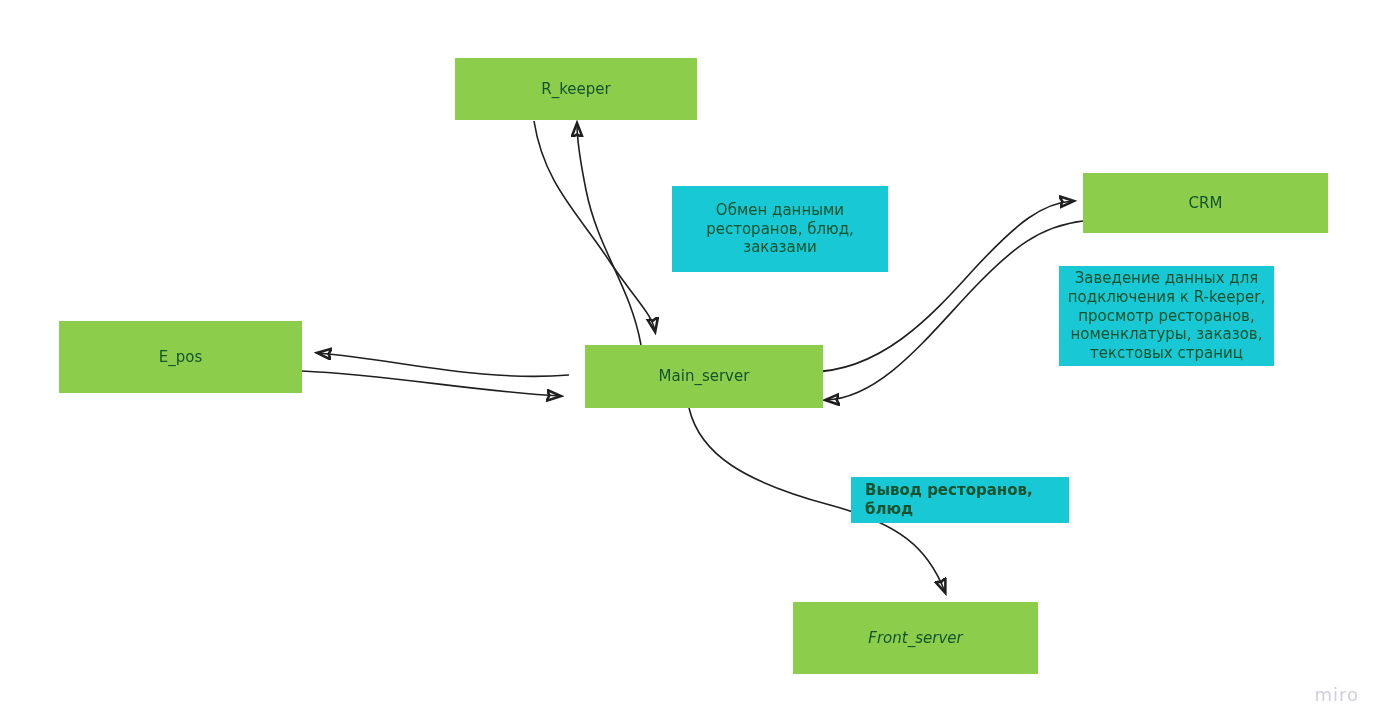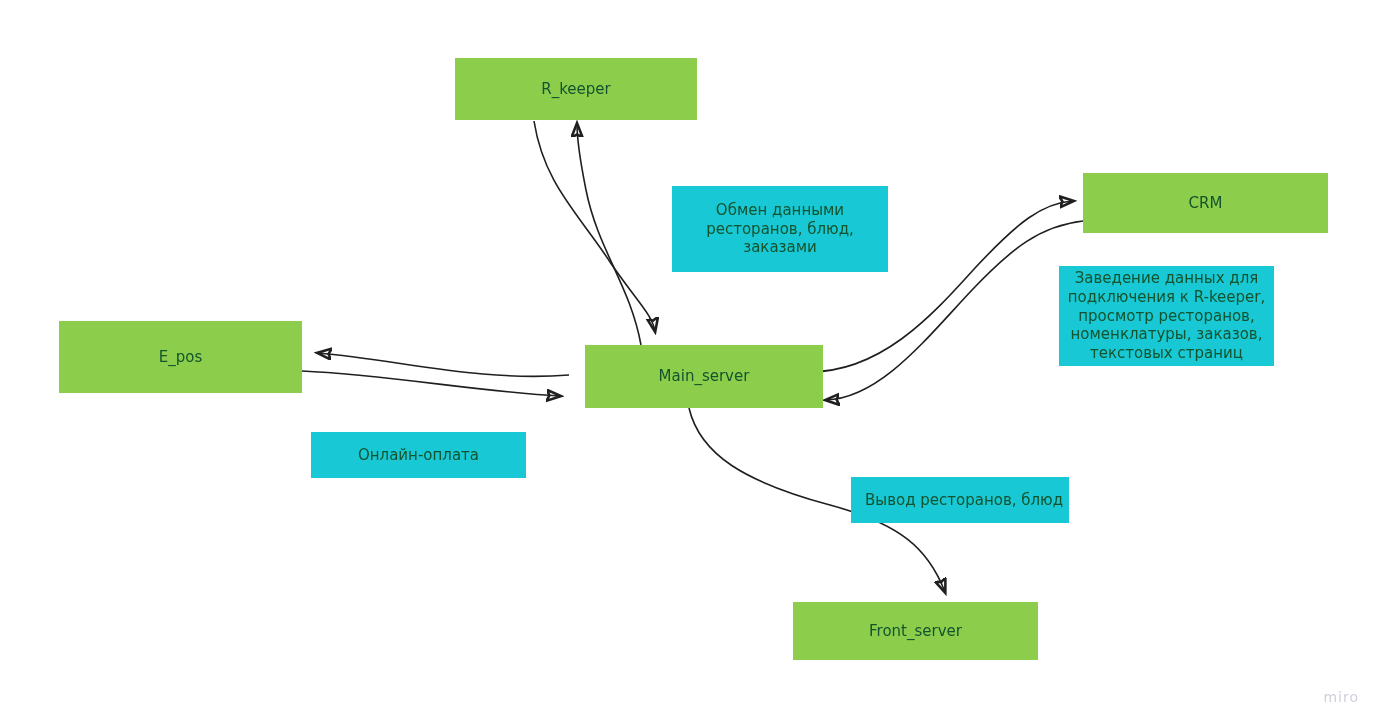--- a/index.html
+++ b/index.html
@@ -23,42 +23,42 @@
     justify-content: center;
     color: #14532d;
     font-size: 15px;
     line-height: 1.25;
     text-align: center;
     z-index: 3;
     user-select: none;
   }
   .node.green { background: #8CCE4C; }
   .node.cyan  { background: #18C8D4; }
-  .node.cyan.left-align { justify-content: flex-start; padding-left: 14px; text-align: left; }
+  .node.cyan.left-align { justify-content: flex-start; padding-left: 14px; text-align: left; font-weight: bold; }
   .node .label { white-space: pre-line; }
   svg#edges {
     position: absolute;
     left: 0;
     top: 0;
     width: 1381px;
     height: 723px;
     z-index: 2;
     pointer-events: none;
     overflow: visible;
   }
   svg#edges path {
     fill: none;
     stroke: #1f1f1f;
     stroke-width: 1.6px;
   }
   .watermark {
     position: absolute;
     right: 22px;
     bottom: 18px;
-    font-size: 14px;
+    font-size: 18px;
     letter-spacing: 1px;
     color: #cfd0dd;
     z-index: 4;
     user-select: none;
   }
 </style>
 </head>
 <body>
 
 <div id="canvas">
@@ -94,41 +94,38 @@
   </div>
 
   <div class="node green" style="left:59px; top:321px; width:243px; height:72px;">
     <span class="label">E_pos</span>
   </div>
 
   <div class="node green" style="left:585px; top:345px; width:238px; height:63px;">
     <span class="label">Main_server</span>
   </div>
 
-  <div class="node green" style="left:793px; top:602px; width:245px; height:58px;">
+  <div class="node green" style="left:793px; top:602px; width:245px; height:72px;font-style:italic;">
     <span class="label">Front_server</span>
   </div>
 
   <div class="node cyan" style="left:672px; top:186px; width:216px; height:86px;">
     <span class="label">Обмен данными
 ресторанов, блюд,
 заказами</span>
   </div>
 
   <div class="node cyan" style="left:1059px; top:266px; width:215px; height:100px;">
     <span class="label">Заведение данных для
 подключения к R-keeper,
 просмотр ресторанов,
 номенклатуры, заказов,
 текстовых страниц</span>
   </div>
 
-  <div class="node cyan" style="left:311px; top:432px; width:215px; height:46px;">
-    <span class="label">Онлайн-оплата</span>
-  </div>
 
   <div class="node cyan left-align" style="left:851px; top:477px; width:218px; height:46px;">
     <span class="label">Вывод ресторанов, блюд</span>
   </div>
 
   <div class="watermark">miro</div>
 
 </div>
 
 </body></html>

